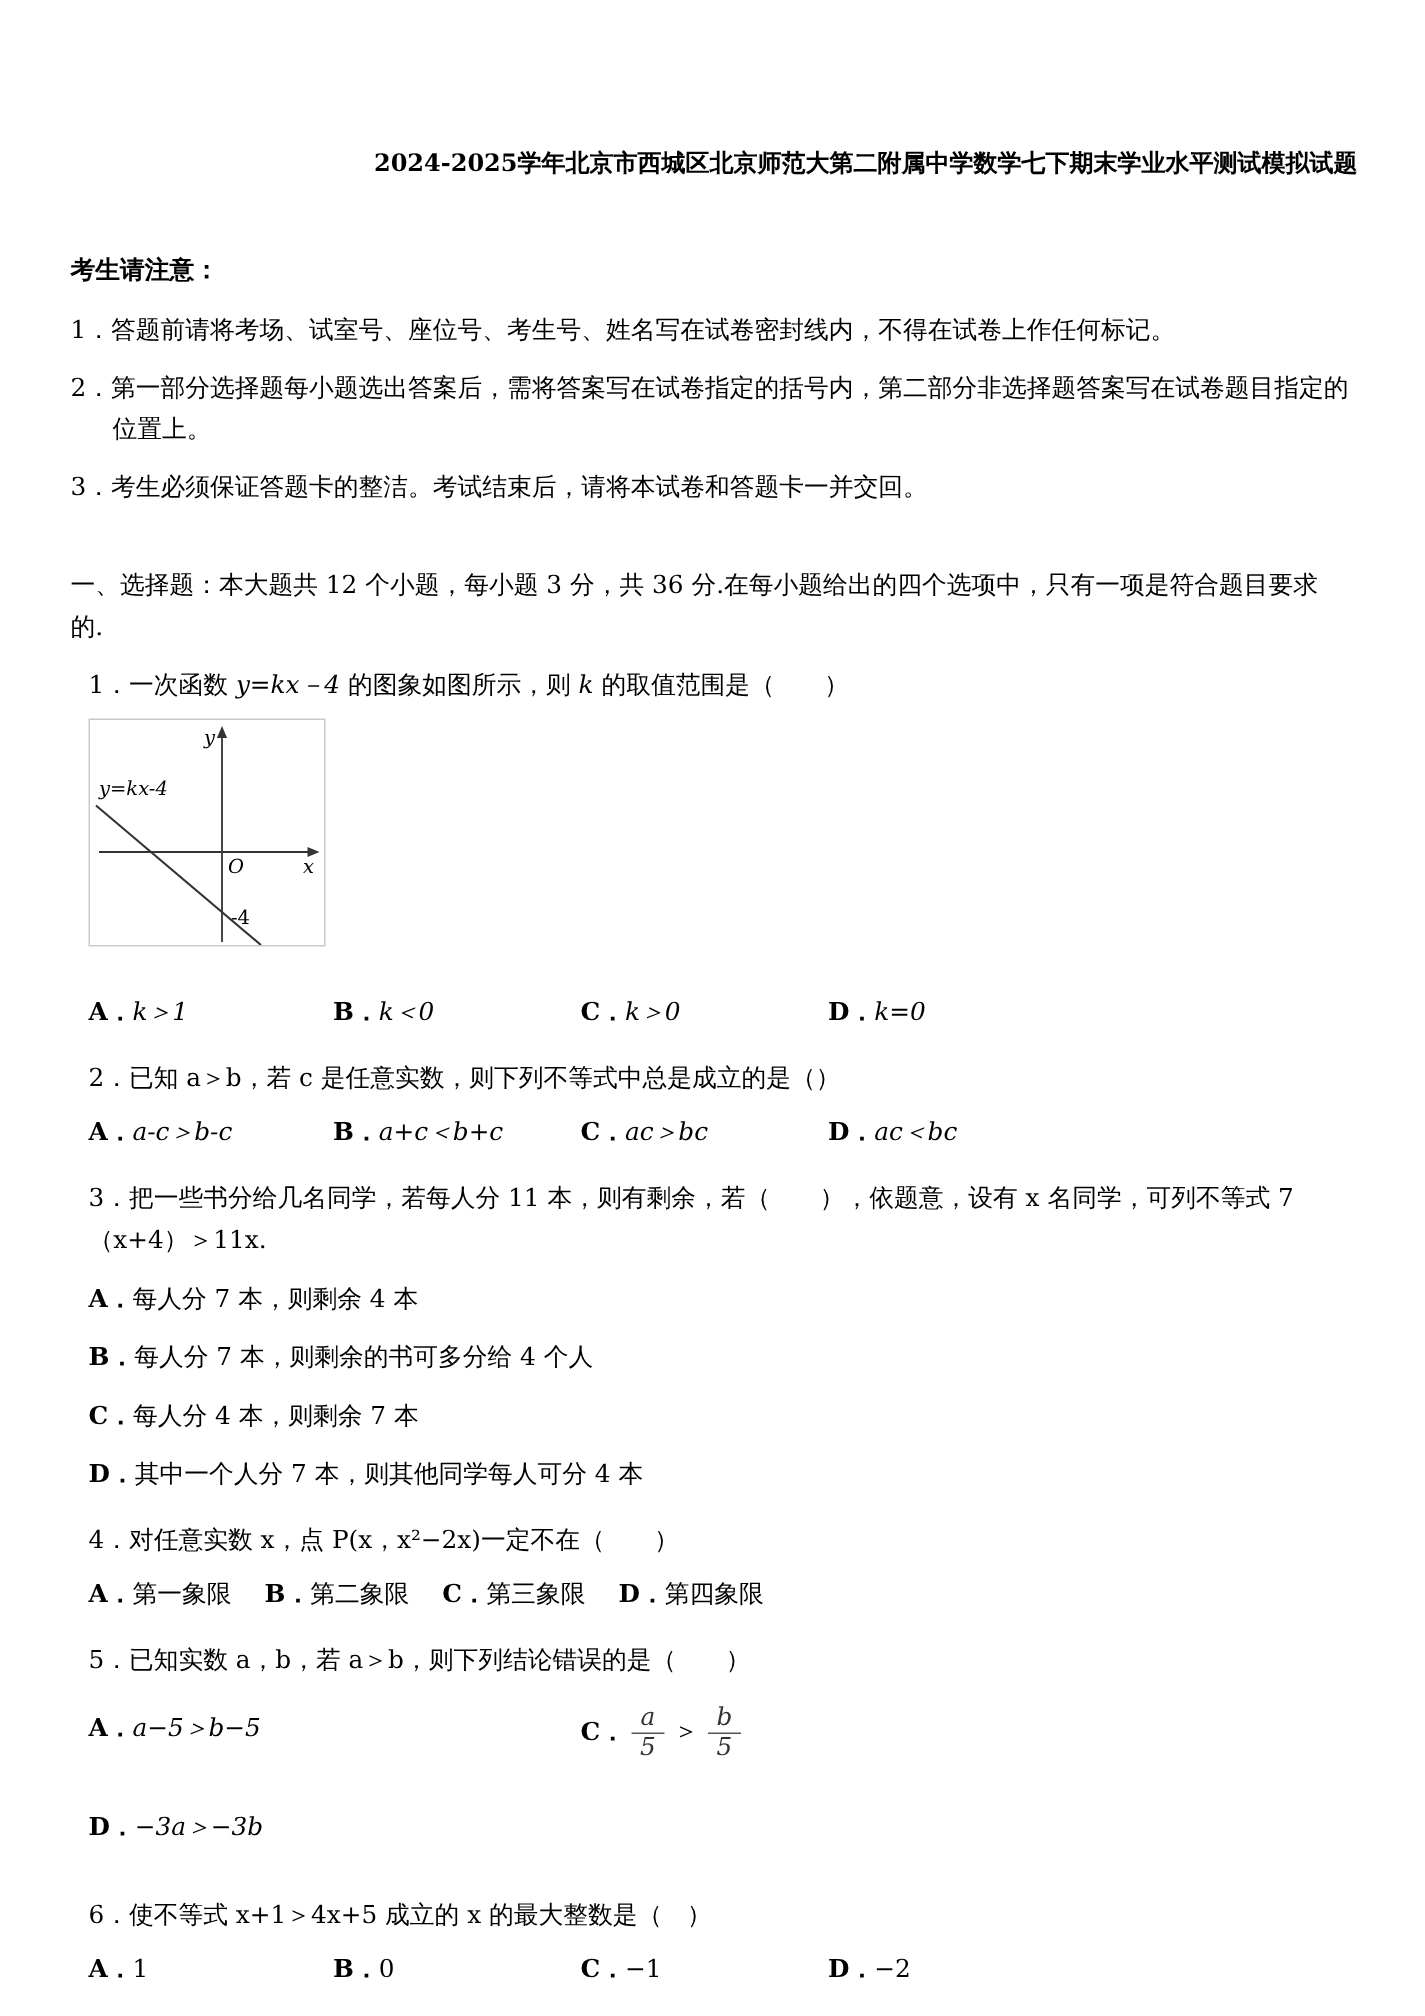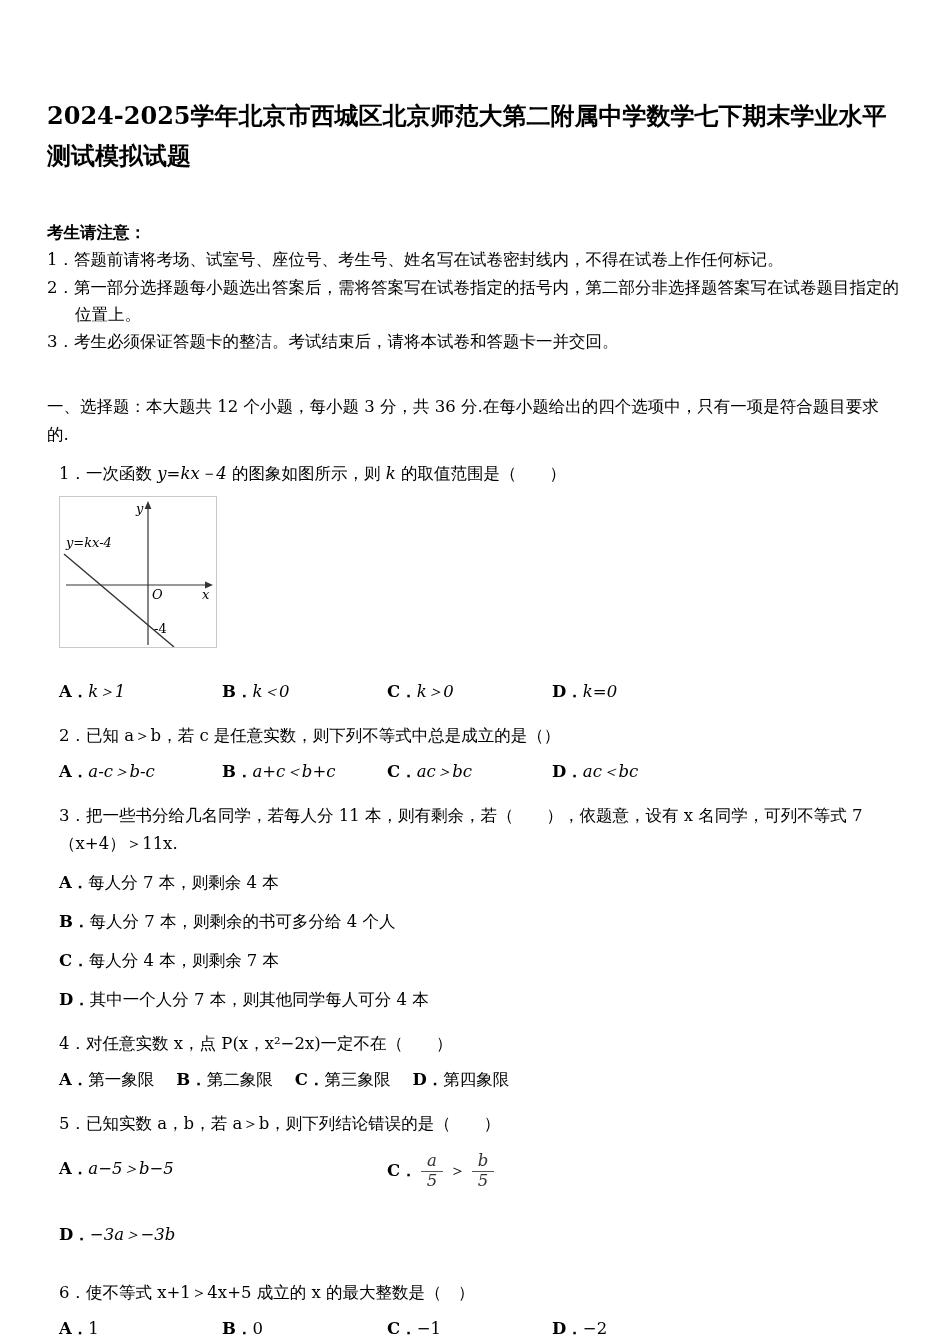--- a/index.html
+++ b/index.html
@@ -7,29 +7,29 @@
   body {
     width: 950px;
     min-height: 1344px;
     font-family: "DejaVu Serif", "Liberation Serif", serif;
     color: #000;
     font-size: 16.5px;
   }
   .page { padding: 96px 45px 60px 47px; }
 
   .title {
-    font-size: 24px;
+    font-size: 16px;
     font-weight: bold;
-    text-align: left;
+    text-align: right;
     line-height: 1.65;
     max-width: 866px;
     margin: 0 auto 44px auto;
   }
 
-  .notice p { margin: 0 0; line-height: 1.65; }
+  .notice p { margin: 12px 0; line-height: 1.65; }
   .notice-heading { font-weight: bold; }
   .notice-item { padding-left: 28px; text-indent: -28px; }
 
   .section-heading { margin: 38px 13px 8px 0; line-height: 1.65; }
 
   .question { margin: 12px; }
   .q-text { margin: 10px 0 8px 0; line-height: 1.7; }
   .math { font-style: italic; }
   .bold { font-weight: bold; }
 

